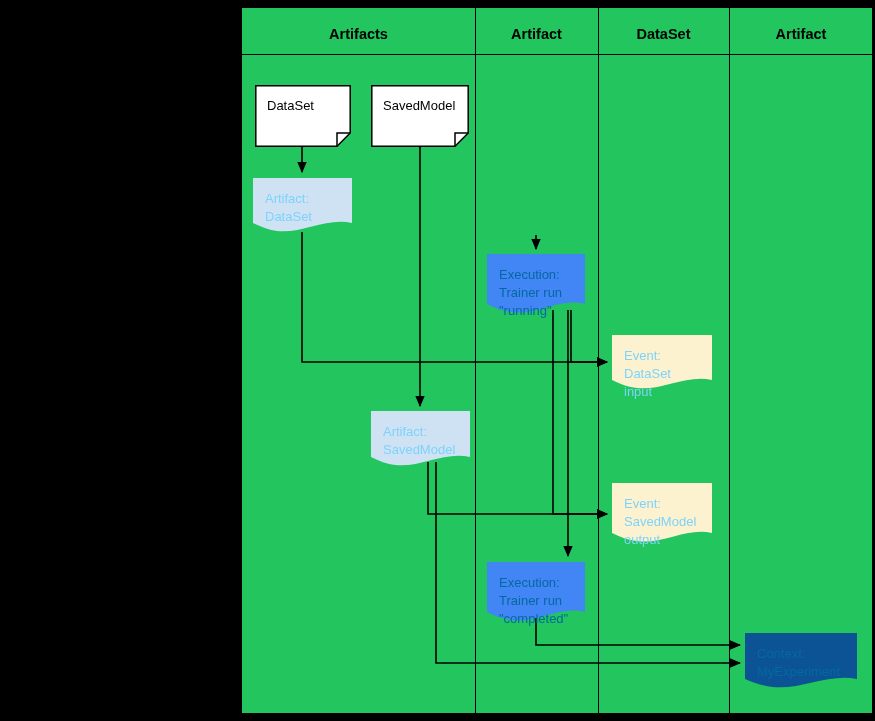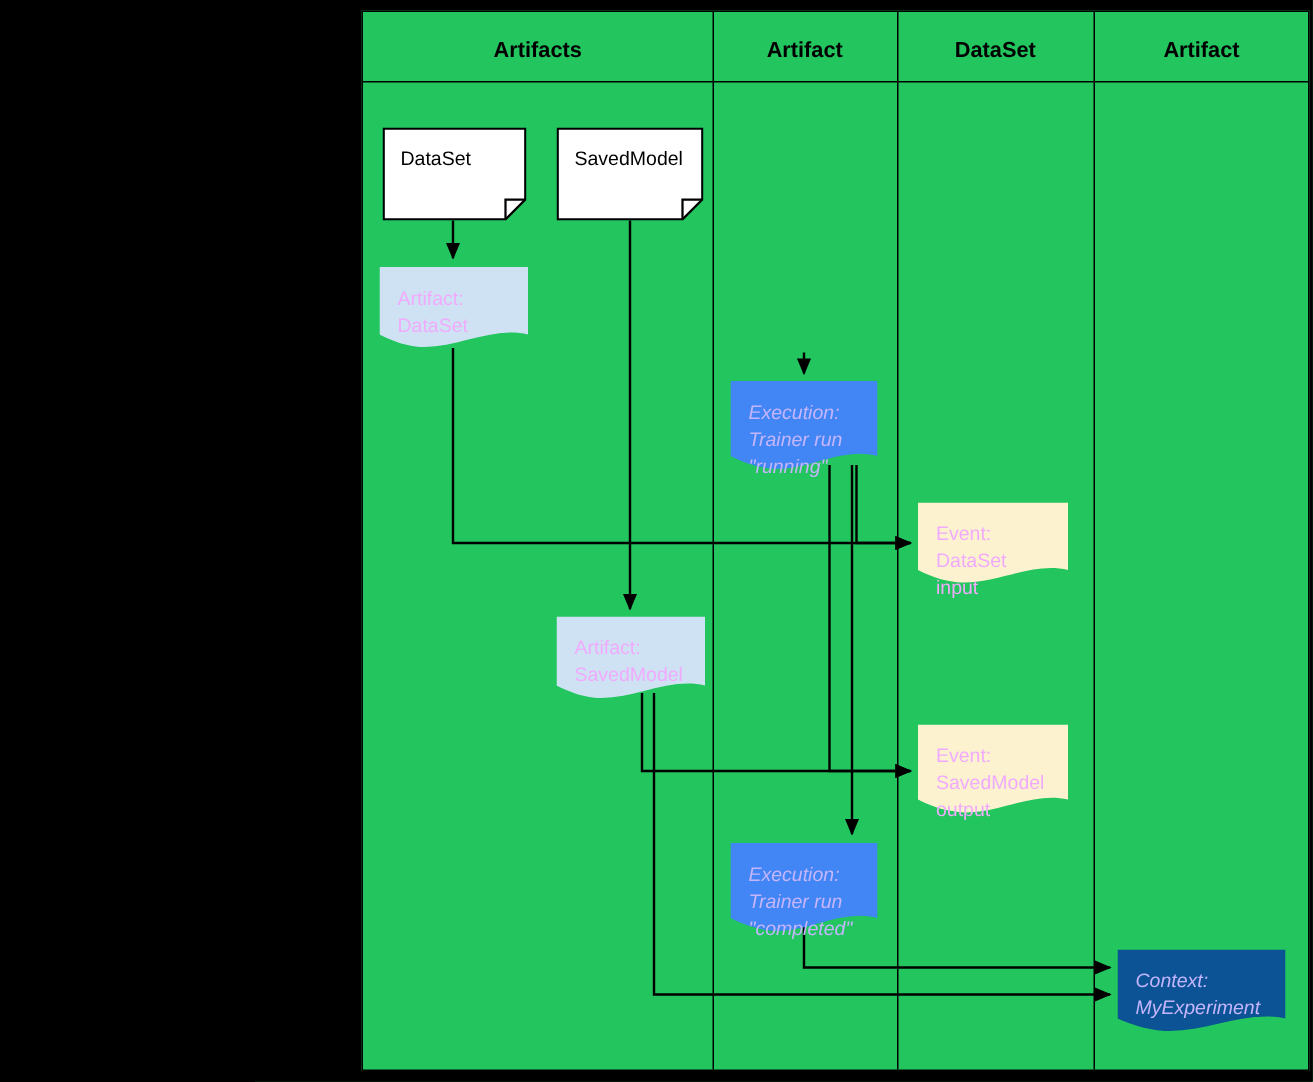--- a/index.html
+++ b/index.html
@@ -21,22 +21,22 @@
   .node{position:absolute;box-sizing:border-box;}
   .node .txt{position:absolute;left:12px;top:12px;right:10px;font-size:13px;line-height:18px;
              white-space:pre-line;}
 
   
   .note .shape{position:absolute;left:0;top:0;width:100%;height:100%;}
   .note .txt{color:#000;}
 
   
   .doc .shape{position:absolute;left:0;top:0;width:100%;height:100%;}
-  .doc.light .txt{color:#f0abfc;}
-  .doc.dark .txt{color:#c4b5fd;font-style:italic;}
+  .doc.light .txt{color:#7dd3fc;}
+  .doc.dark .txt{color:#0369a1;}
 </style>
 </head>
 <body>
 
 <div id="stage">
 
   <div class="lane-frame">
     <div class="lane-head-rule"></div>
     <div class="lane-div" style="left:233px"></div>
     <div class="lane-div" style="left:356px"></div>

